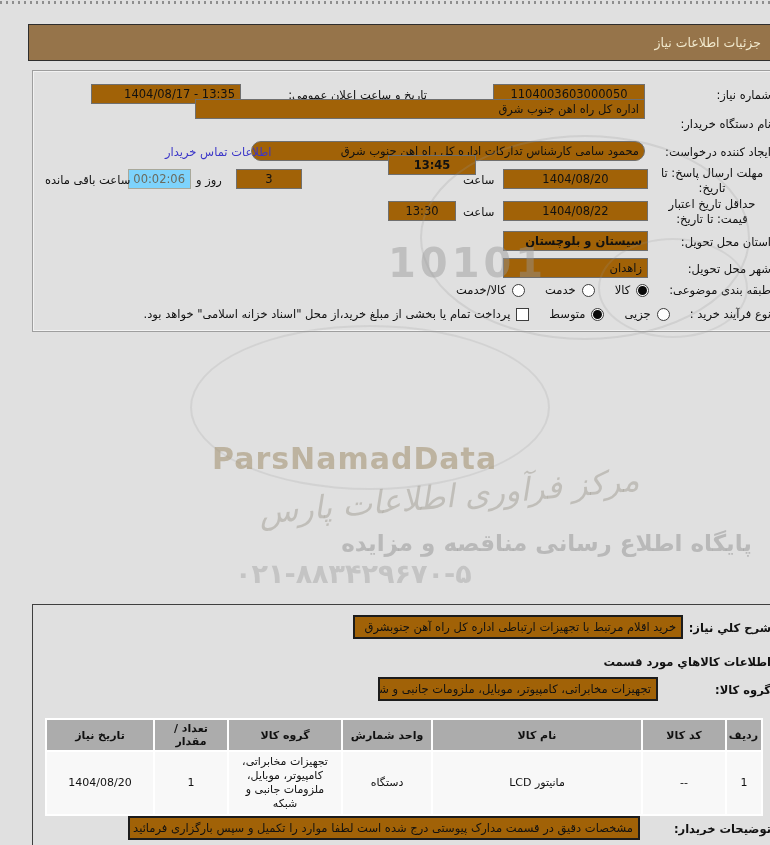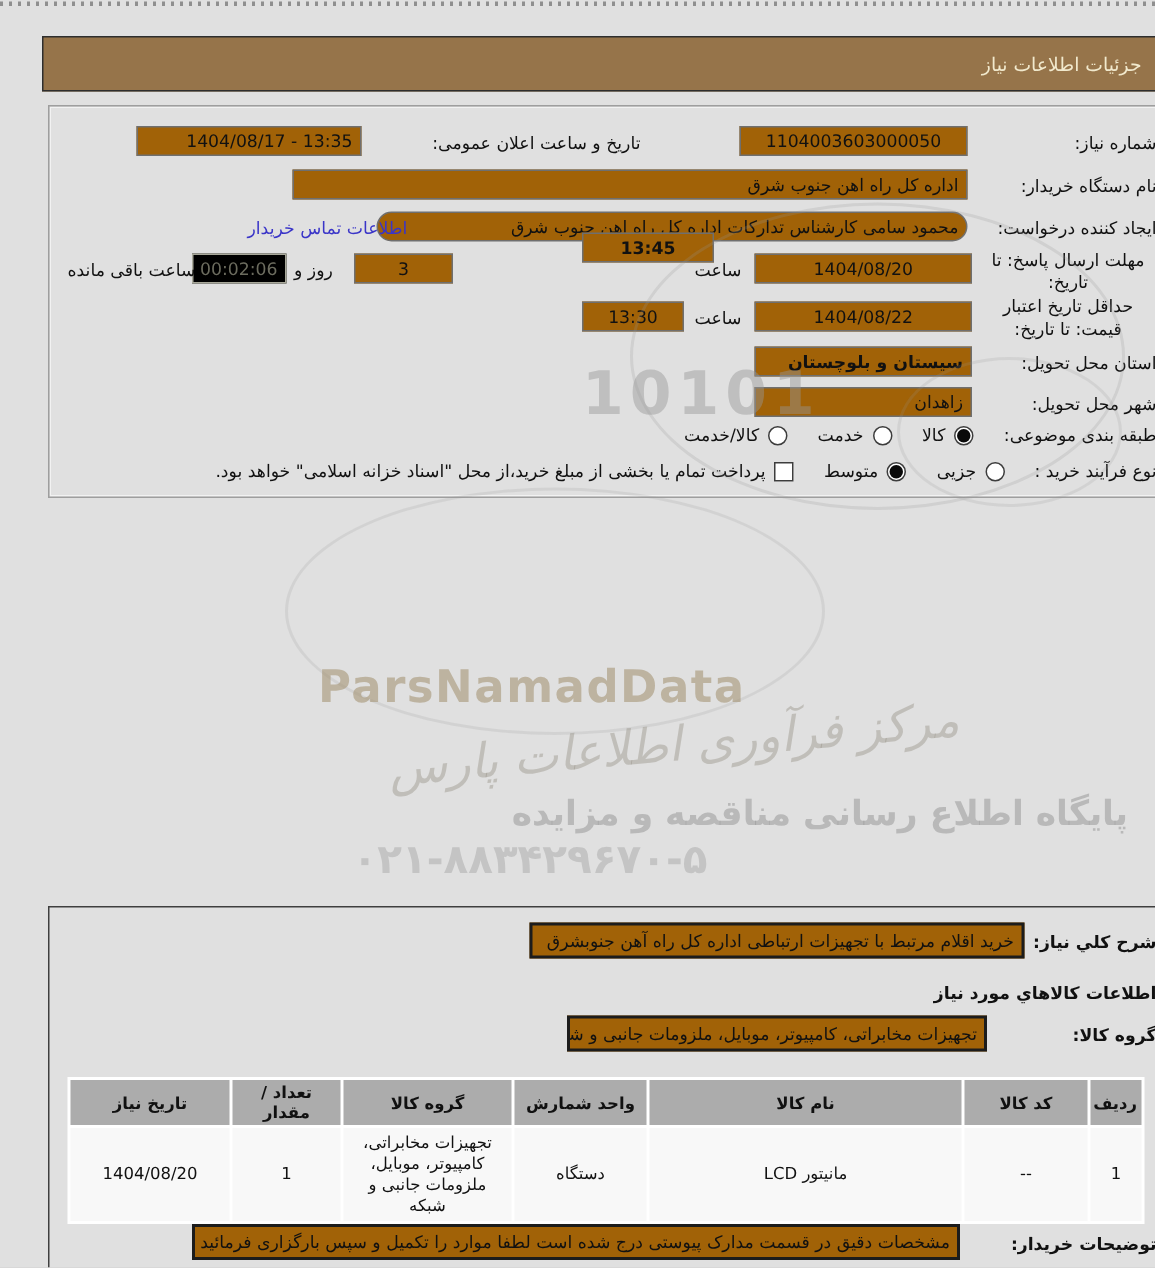--- a/index.html
+++ b/index.html
@@ -26,21 +26,21 @@
   }
   .lbl{ position:absolute; text-align:right; white-space:nowrap; }
   .lbl2{ position:absolute; text-align:center; width:118px; line-height:15px; }
   .b{ font-weight:bold; }
   .ibox{
     position:absolute; height:20px; background:#a16207; border:1px solid #6f6f6f;
     font-size:11.5px; line-height:18px; padding:0 5px; overflow:hidden; white-space:nowrap;
   }
   .ibox.center{ text-align:center; }
   .ibox.dark{ border:2px solid #1c1c1c; height:24px; line-height:20px; }
-  .counter{ background:#000000; border:1px solid #a8a89a; color:#6b6b5e; text-align:center; }
+  .counter{ background:#7dd3fc; border:1px solid #a8a89a; color:#6b6b5e; text-align:center; }
   .link{ position:absolute; color:#3a35c8; cursor:pointer; white-space:nowrap; }
   .optrow{ position:absolute; display:flex; align-items:center; gap:6px; white-space:nowrap; }
   .radio{ width:13px; height:13px; border:1px solid #3d3d3d; border-radius:50%;
     background:#fff; display:inline-block; position:relative; flex:0 0 auto; }
   .radio.sel::after{ content:""; position:absolute; inset:1px; border-radius:50%; background:#0a0a0a; }
   .chk{ width:13px; height:13px; border:1px solid #3d3d3d; background:#fff; display:inline-block; flex:0 0 auto; }
   .opt-gap{ width:8px; }
   table.goods{
     position:absolute; top:113px; right:16px; width:716px;
     border-collapse:separate; border-spacing:2px; background:#ffffff;
@@ -71,21 +71,21 @@
     <span class="lbl" style="top:17px; right:8px;">شماره نیاز:</span>
     <div class="ibox center" style="top:13px; left:460px; width:152px;">
       <span class="ltrn">1104003603000050</span>
     </div>
     <span class="lbl" style="top:17px; right:352px;">تاریخ و ساعت اعلان عمومی:</span>
     <div class="ibox" style="top:13px; left:58px; width:150px; text-align:right;">
       <span class="ltrn">1404/08/17 - 13:35</span>
     </div>
 
     <span class="lbl" style="top:46px; right:8px;">نام دستگاه خریدار:</span>
-    <div class="ibox" style="top:42px; left:162px; width:450px;">
+    <div class="ibox" style="top:28px; left:162px; width:450px;">
       <span>اداره کل راه اهن جنوب شرق</span>
     </div>
 
     <span class="lbl" style="top:74px; right:8px;">ایجاد کننده درخواست:</span>
     <div class="ibox" style="top:70px; left:218px; width:394px;border-radius:10px;">
       <span>محمود سامی  کارشناس تدارکات  اداره کل راه اهن جنوب شرق</span>
     </div>
     <span class="link" style="top:74px; left:132px;">اطلاعات تماس خریدار</span>
 
     <div class="lbl2" style="top:95px; right:8px;">مهلت ارسال پاسخ: تا تاریخ:</div>
@@ -150,21 +150,21 @@
     </div>
   </div>
 
   <div class="panel2 content">
 
     <span class="lbl b" style="top:16px; right:8px;">شرح کلي نیاز:</span>
     <div class="ibox dark" style="top:10px; left:320px; width:330px; text-align:right;">
       <span>خرید اقلام مرتبط با تجهیزات ارتباطی اداره کل راه آهن جنوبشرق</span>
     </div>
 
-    <span class="lbl b" style="top:50px; right:8px;">اطلاعات کالاهاي مورد نیاز</span>
+    <span class="lbl b" style="top:50px; right:8px;">اطلاعات کالاهاي مورد قسمت</span>
 
     <span class="lbl b" style="top:78px; right:8px;">گروه کالا:</span>
     <div class="ibox dark" style="top:72px; left:345px; width:280px; text-align:right;">
       <span>تجهیزات مخابراتی، کامپیوتر، موبایل، ملزومات جانبی و شبکه</span>
     </div>
 
     <table class="goods">
       <colgroup>
         <col style="width:34px">
           <col style="width:82px">

